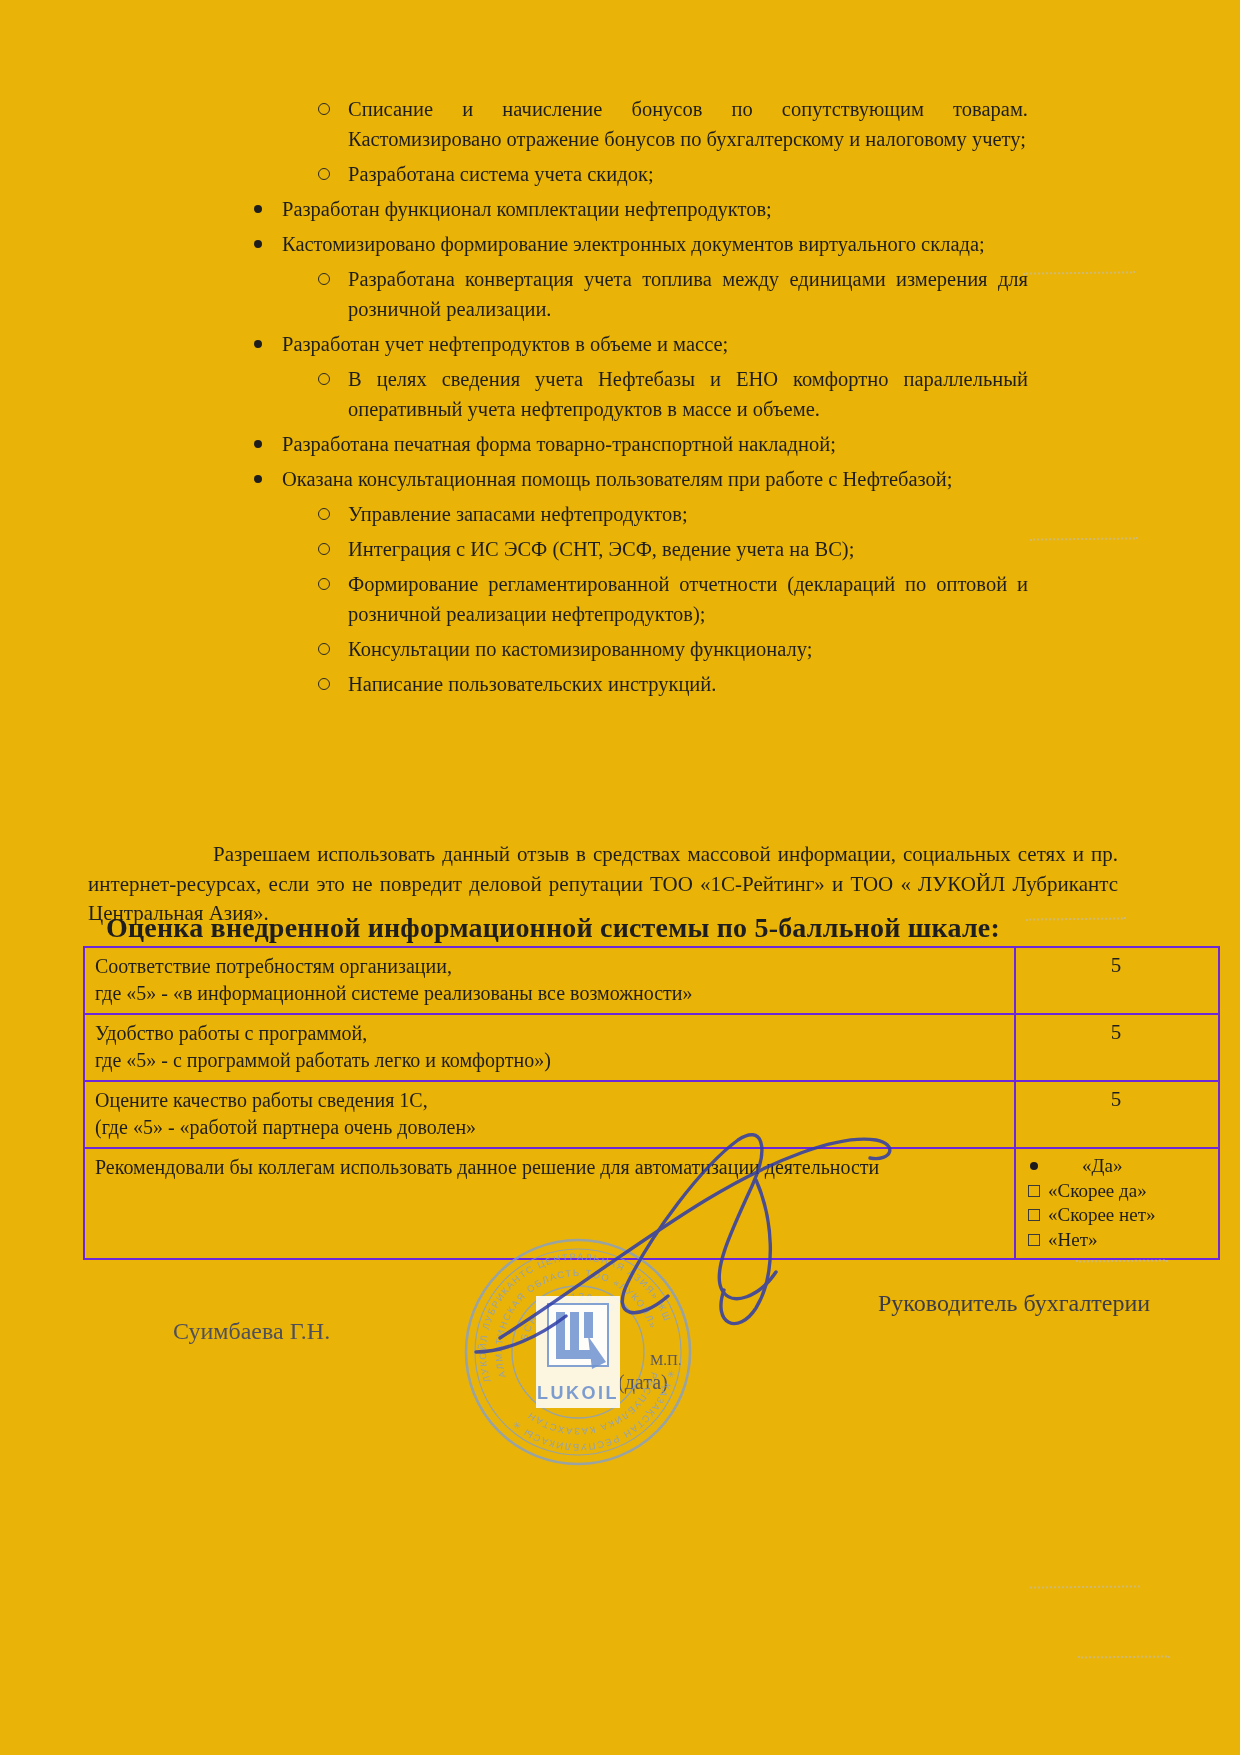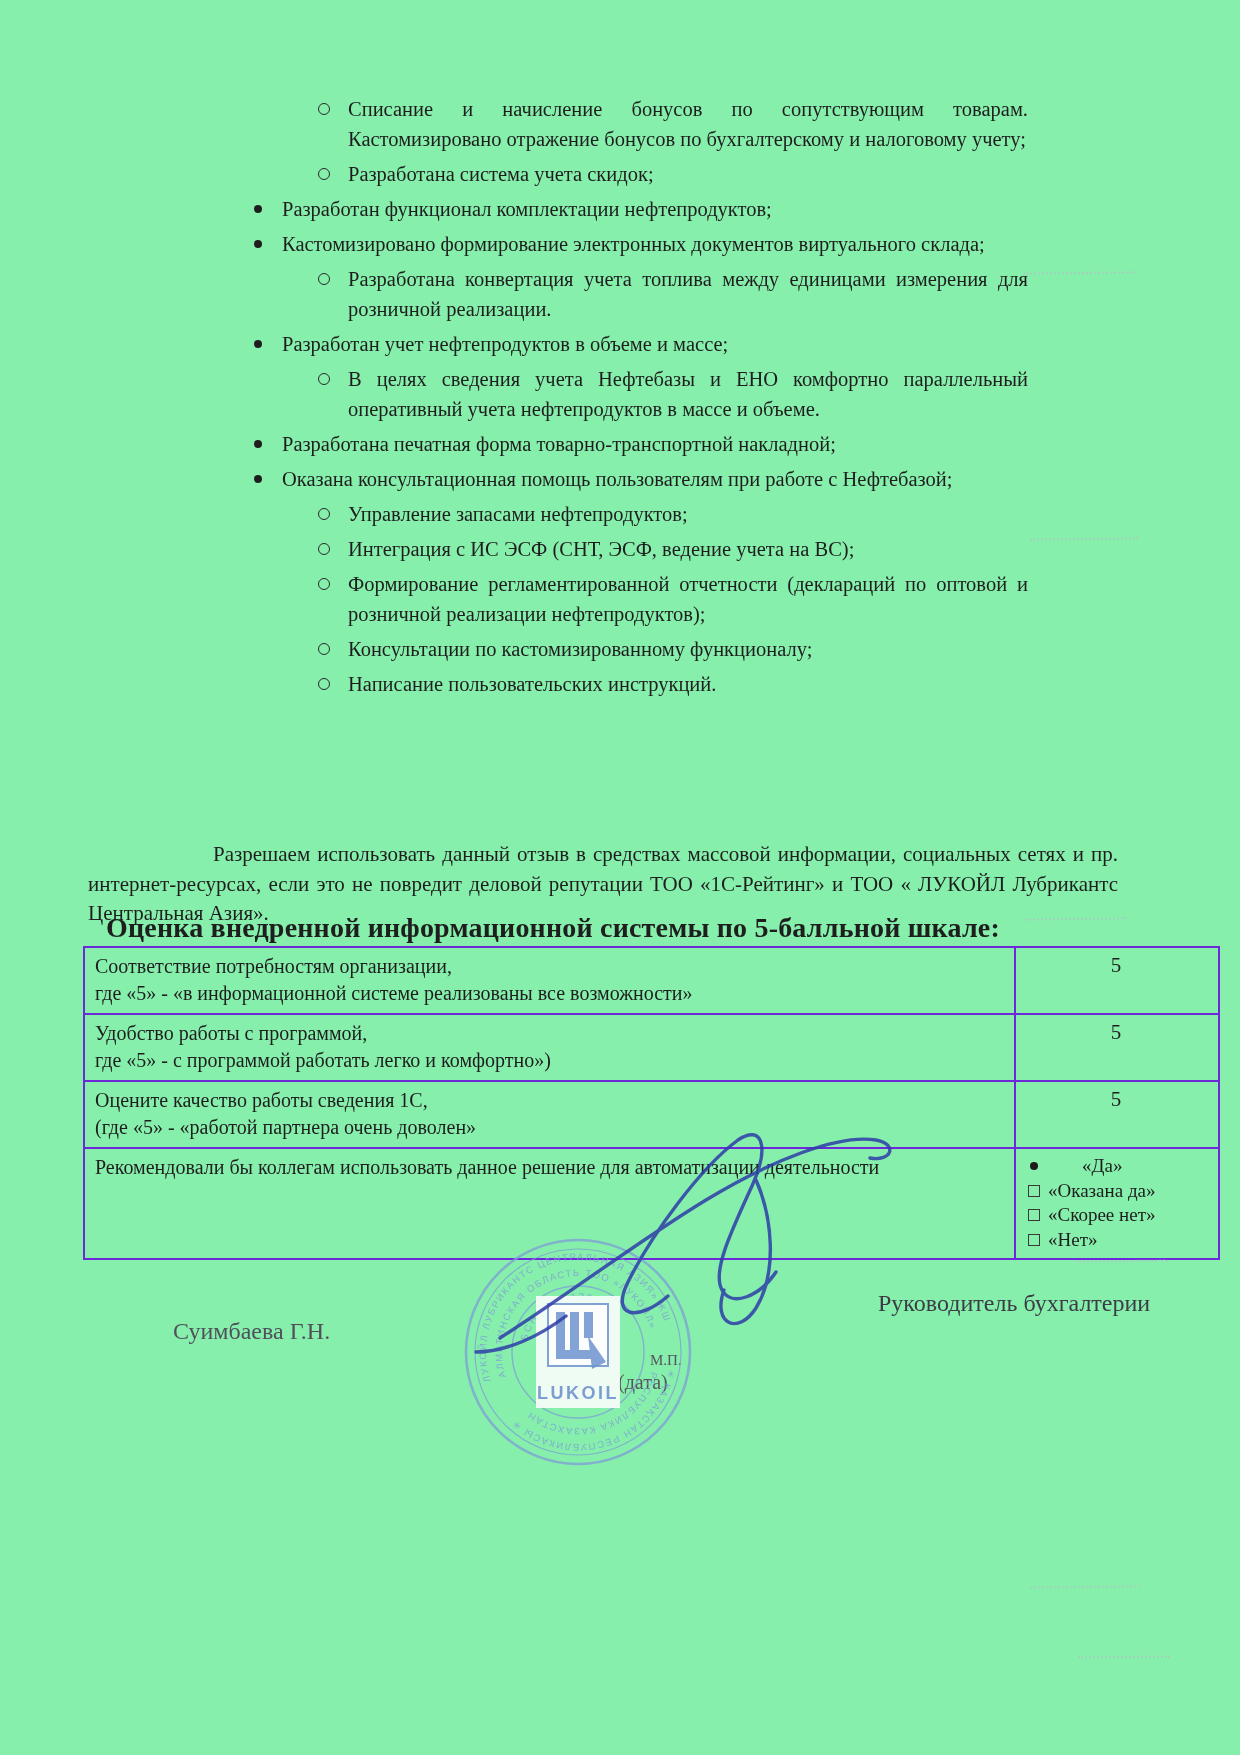--- a/index.html
+++ b/index.html
@@ -1,19 +1,19 @@
 <!DOCTYPE html>
 <html><head>
 <meta charset="utf-8">
 <style>
   html,body{margin:0;padding:0;background:#e8e8e8;}
   .page{
     position:relative;
     width:1240px;height:1755px;
-    background:#86efac;
+    background:#eab308;
     font-family:"Liberation Serif","DejaVu Serif",serif;
     color:#1e1e1e;
     overflow:hidden;
   }
   
   .list{
     position:absolute;left:252px;top:94px;width:800px;
   }
   .item{position:relative;font-size:20.5px;line-height:30px;margin-bottom:5px;text-align:justify;}
   .item.main{padding-left:30px;width:746px;}
@@ -111,21 +111,21 @@
         <div>(где «5» - «работой партнера очень доволен»</div>
       </td>
       <td class="scorecell"><span>5</span></td>
     </tr>
     <tr class="r4">
       <td class="crit">
         <div>Рекомендовали бы коллегам использовать данное решение для автоматизации деятельности</div>
       </td>
       <td class="opts">
         <div class="opt first"><span class="om bullet"></span><span>«Да»</span></div>
-        <div class="opt"><span class="om box"></span><span>«Оказана да»</span></div>
+        <div class="opt"><span class="om box"></span><span>«Скорее да»</span></div>
         <div class="opt"><span class="om box"></span><span>«Скорее нет»</span></div>
         <div class="opt"><span class="om box"></span><span>«Нет»</span></div>
       </td>
     </tr>
   </tbody>
     </table>
 
   <div class="signer-name">Суимбаева Г.Н.</div>
   <div class="signer-title">Руководитель бухгалтерии</div>
   <div class="mp">М.П.</div>

